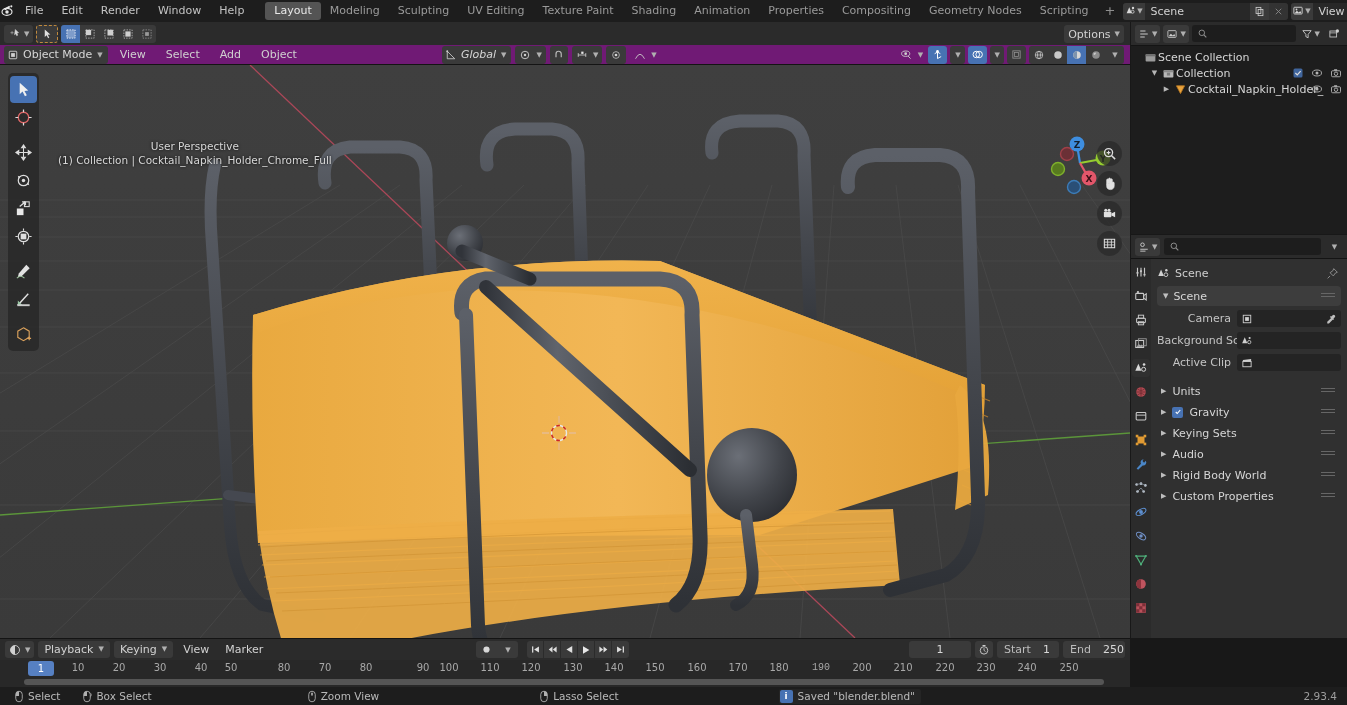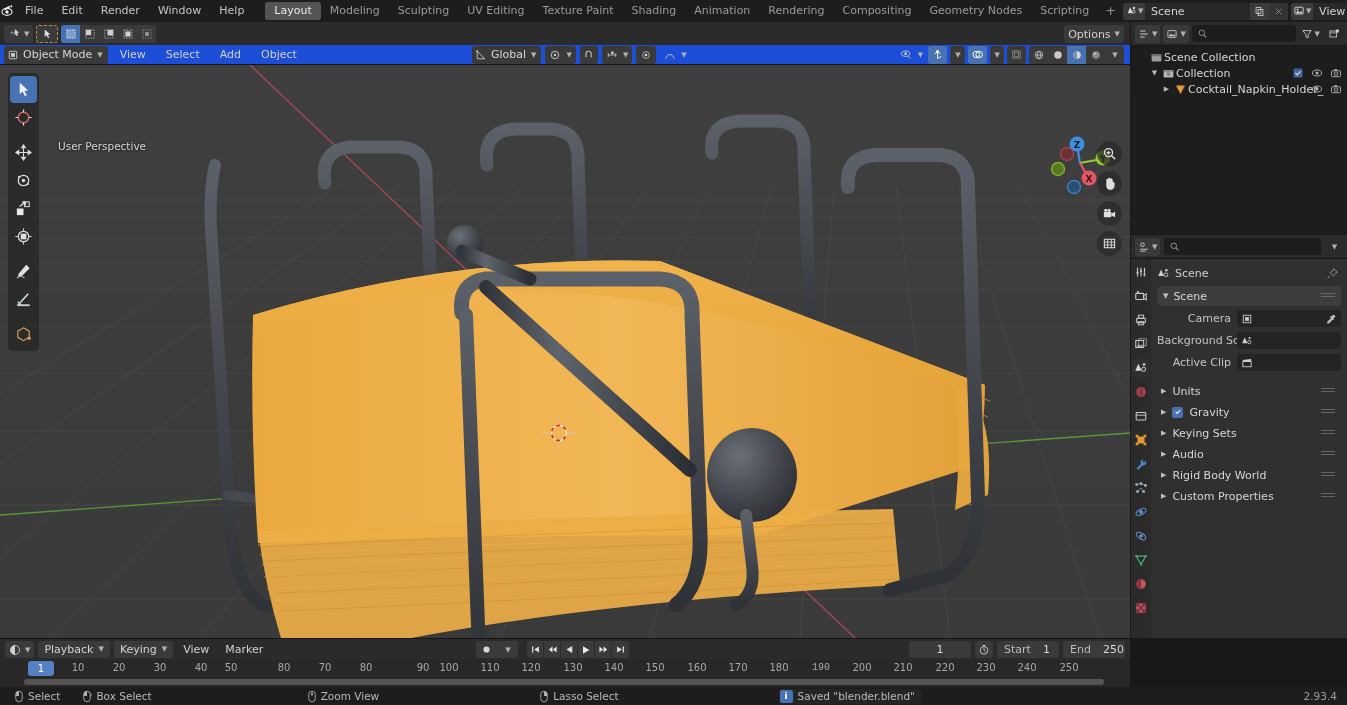--- a/index.html
+++ b/index.html
@@ -44,21 +44,21 @@
   .hdr-grp > .seg { width:19px; height:18px; display:flex; align-items:center; justify-content:center; }
   .hdr-grp > .seg.on { background:#4772b3; }
   .hdr-grp > .seg.on:first-child { border-radius:3px 0 0 3px; }
   .hdr-grp > .seg:last-child { border-radius:0 3px 3px 0; }
   .mode-sel { display:flex; align-items:center; height:18px; background:#3a3a3a; border-radius:3px;
      padding:0 5px 0 3px; gap:4px; color:#d6d6d6; font-size:11px; }
   .vmenu { padding:0 8px; height:18px; line-height:18px; color:#d0d0d0; font-size:11px; }
 
   
   .vp-subheader { position:absolute; left:0; top:45px; width:1130px; height:20px;
-     background:#1d4ed8; display:flex; align-items:center; padding:0 4px; gap:4px;
+     background:#701a75; display:flex; align-items:center; padding:0 4px; gap:4px;
      border-bottom:1px solid #141414; }
 
   
   .viewport { position:absolute; left:0; top:65px; width:1130px; height:573px;
      background:#3c3c3c; overflow:hidden;text-align:center; }
   .vp-grid { position:absolute; inset:0; }
   .vp-label { position:absolute; left:58px; top:74px; font-size:10.5px; color:#d8d8d8;
      line-height:14px; text-shadow:0 0 3px rgba(0,0,0,.9); pointer-events:none; }
 
   
@@ -81,21 +81,21 @@
 
   
   .outliner { position:absolute; left:1131px; top:22px; width:216px; height:212px;
      background:#1d1d1d; }
   .outl-header { height:24px; background:#2b2b2b; display:flex; align-items:center; gap:3px;
      padding:0 4px; border-bottom:1px solid #141414; }
   .outl-search { flex:1; height:17px; background:#1d1d1d; border-radius:3px; display:flex;
      align-items:center; padding:0 5px; }
   .outl-search svg { width:11px; height:11px; opacity:.75; }
   .outl-body { padding:3px 0 0 0; }
-  .outl-row { display:flex; align-items:center; height:16px; padding-left:6px; font-size:11px;
+  .outl-row { display:flex; align-items:center; height:16px; font-size:11px;
      color:#d6d6d6; position:relative; }
   .outl-row.indent1 { padding-left:18px; }
   .outl-row.indent2 { padding-left:30px; }
   .disc { width:11px; display:flex; align-items:center; justify-content:center; font-size:7px; color:#b6b6b6; }
   .outl-ic { width:16px; display:flex; align-items:center; justify-content:center; }
   .outl-ic svg { width:13px; height:13px; }
   .outl-right { position:absolute; right:5px; display:flex; align-items:center; gap:7px; }
   .outl-right svg { width:12px; height:12px; opacity:.85; }
 
   
@@ -201,21 +201,21 @@
     <div class="menu-item">Help</div>
 
     <div class="ws-tabs">
       <div class="ws-tab active">Layout</div>
       <div class="ws-tab">Modeling</div>
       <div class="ws-tab">Sculpting</div>
       <div class="ws-tab">UV Editing</div>
       <div class="ws-tab">Texture Paint</div>
       <div class="ws-tab">Shading</div>
       <div class="ws-tab">Animation</div>
-      <div class="ws-tab">Rendering</div>
+      <div class="ws-tab">Properties</div>
       <div class="ws-tab">Compositing</div>
       <div class="ws-tab">Geometry Nodes</div>
       <div class="ws-tab">Scripting</div>
       <div class="ws-plus">+</div>
     </div>
 
     <div class="topbar-right">
       <div class="mini-field">
         <div class="mini-ic">
           <svg viewBox="0 0 16 16">
@@ -312,21 +312,21 @@
           <rect x="5.5" y="5.5" width="5" height="5" fill="#d0d0d0"></rect>
         </svg>
       <span>Object Mode</span>
       <span class="chev">▼</span>
     </div>
     <div class="vmenu">View</div>
     <div class="vmenu">Select</div>
     <div class="vmenu">Add</div>
     <div class="vmenu">Object</div>
 
-    <div style="position:absolute; left:472px; display:flex; align-items:center; gap:4px;">
+    <div style="position:absolute; left:442px; display:flex; align-items:center; gap:4px;font-style:italic;">
       <div class="mode-sel">
         <svg viewBox="0 0 16 16" style="width:12px;height:12px;">
             <path d="M3 13 L3 3 L13 13 Z" fill="none" stroke="#d0d0d0" stroke-width="1.1"></path>
             <circle cx="3" cy="3" r="1.3" fill="#d0d0d0"></circle>
           </svg>
         <span>Global</span>
         <span class="chev">▼</span>
       </div>
       <div class="mode-sel" style="padding:0 4px;">
         <svg viewBox="0 0 16 16" style="width:12px;height:12px;">
@@ -567,20 +567,21 @@
       <g transform="translate(559,368)">
         <circle r="7.5" fill="none" stroke="#e8e8e8" stroke-width="1.4" stroke-dasharray="3.6 3.6"></circle>
         <circle r="7.5" fill="none" stroke="#c9262c" stroke-width="1.4" stroke-dasharray="3.6 3.6" stroke-dashoffset="3.6"></circle>
         <path d="M0 -17 V-10 M0 10 V17 M-17 0 H-10 M10 0 H17" stroke="#f0f0f0" stroke-width="1.3"></path>
         <path d="M0 -17 V-10 M0 10 V17 M-17 0 H-10 M10 0 H17" stroke="#e08a2a" stroke-width="1" opacity=".9"></path>
       </g>
     </svg>
 
     <div class="vp-label">
       <div>User Perspective</div>
+      <div>(1) Collection | Cocktail_Napkin_Holder_Chrome_Full</div>
     </div>
 
     <div class="tool-col">
       <div class="tool-btn active">
         <svg viewBox="0 0 20 20">
             <path d="M6 3 L6 15 L9 12 L11.5 17 L13.5 16 L11 11.5 L15 11 Z" fill="#f0f0f0"></path>
           </svg>
       </div>
       <div class="tool-btn">
         <svg viewBox="0 0 20 20">

